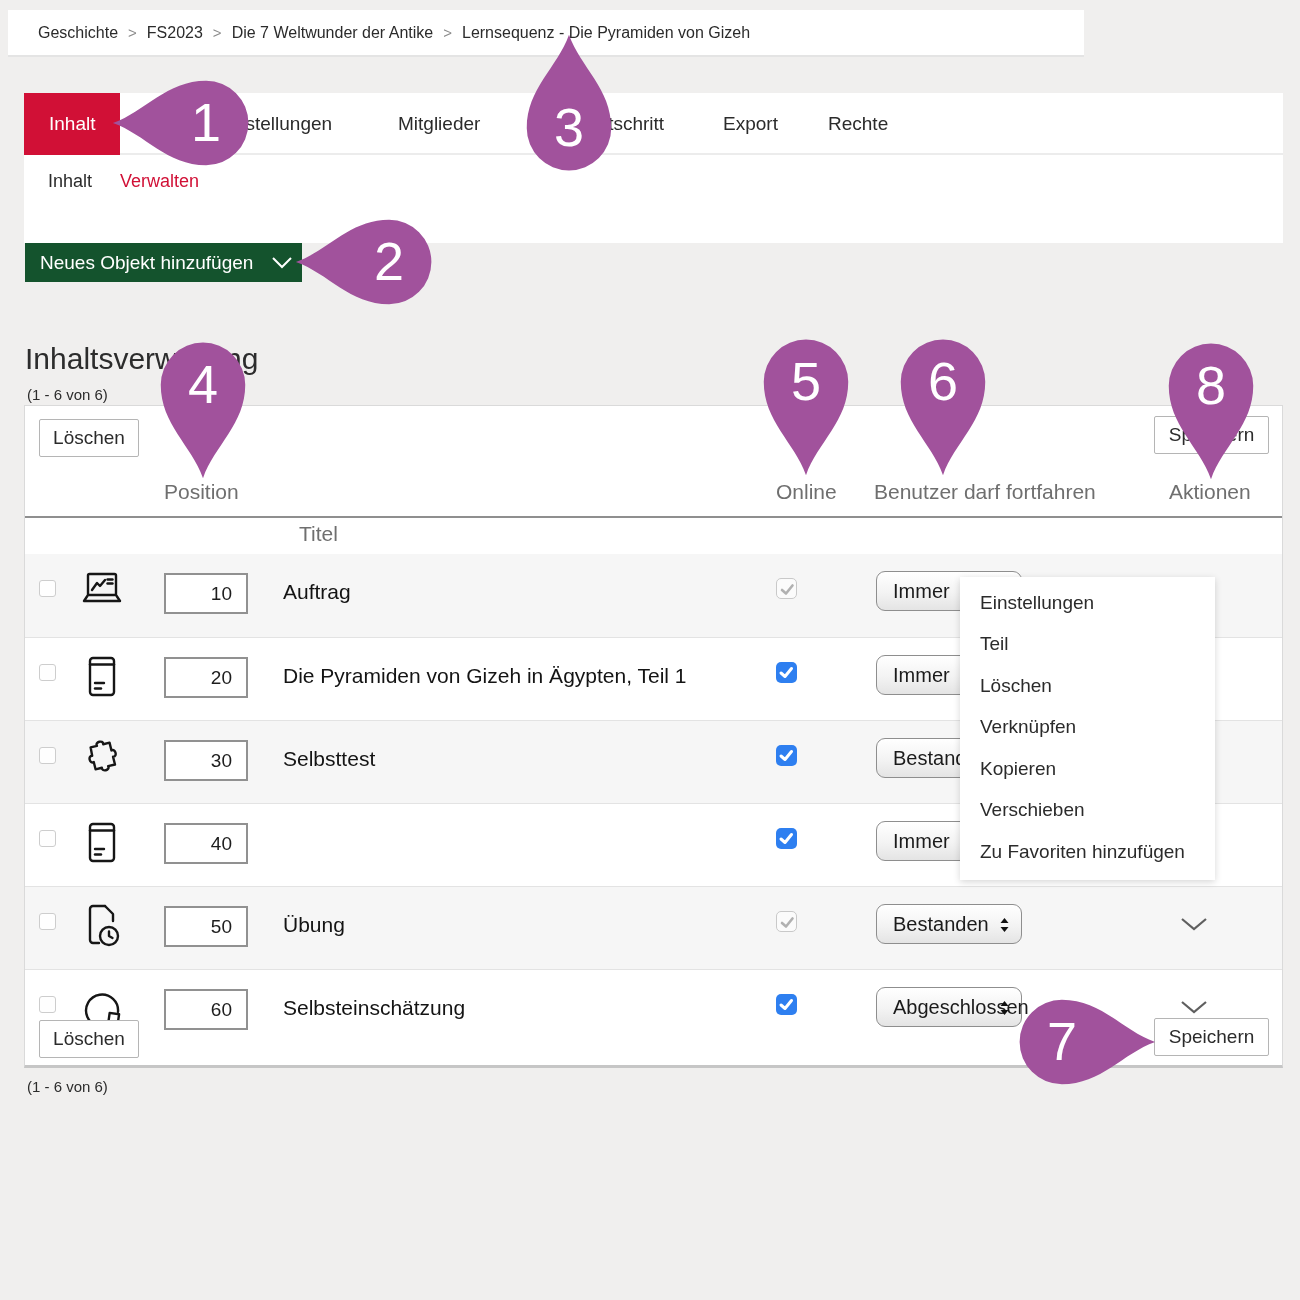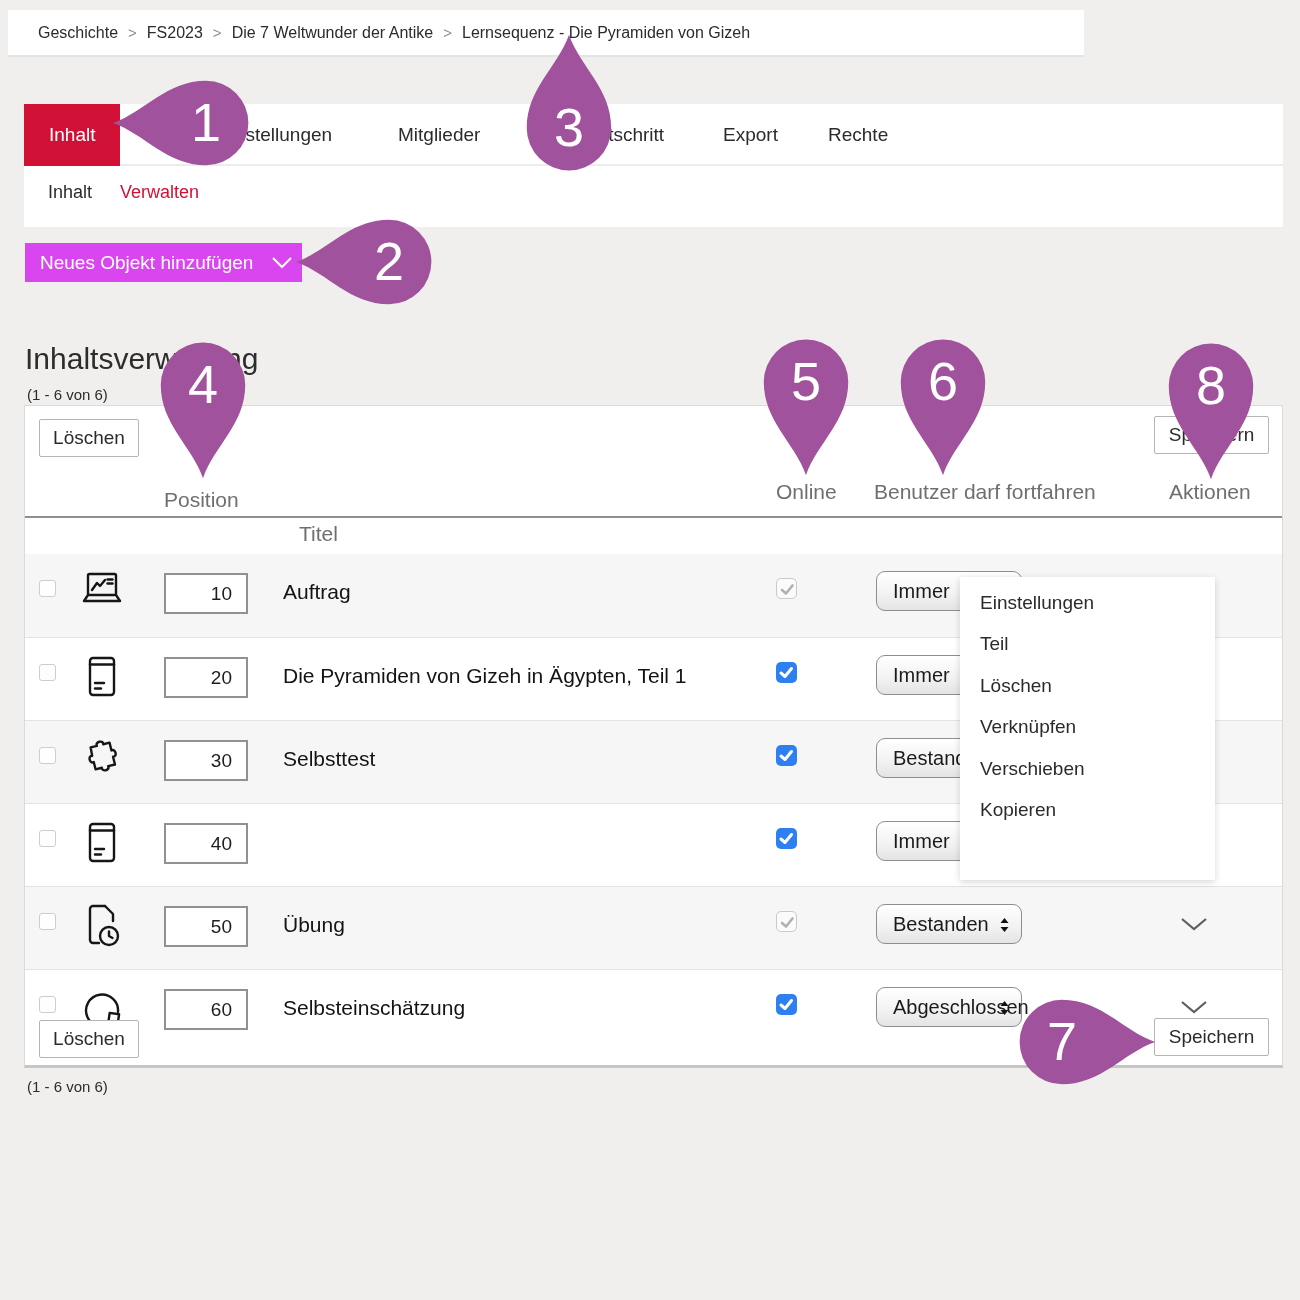--- a/index.html
+++ b/index.html
@@ -16,33 +16,33 @@
     position:absolute; left:8px; top:10px; width:1076px; height:47px;
     background:#fff; border-bottom:2px solid #e4e4e4;
     display:flex; align-items:center; padding-left:30px;
     font-size:16px; color:#2b2b2b;
   }
   .crumbbar .crumb { cursor:pointer; }
   .crumbbar .sep { color:#8b8b8b; margin:0 10px; font-size:15px; }
 
   
   .tabsblock {
-    position:absolute; left:24px; top:93px; width:1259px; height:123px; background:#fff;margin-top:11px;
+    position:absolute; left:24px; top:93px; width:1259px; height:150px; background:#fff;
   }
   .tabrow { position:relative; height:62px; border-bottom:2px solid #ececec; }
   .tab { position:absolute; top:0; height:62px; display:flex; align-items:center; font-size:19px; color:#2b2b2b; cursor:pointer; }
   .tab.active { left:0; padding:0 25px; background:var(--red); color:#fff; }
   .subtabrow { position:relative; height:53px; display:flex; align-items:center; padding-left:24px; gap:28px; font-size:18px; }
   .subtab { color:#2b2b2b; cursor:pointer; }
   .subtab.active { color:var(--red); }
 
   
   .add-btn {
     position:absolute; left:25px; top:243px; width:277px; height:39px;
-    background:#d946ef; color:#fff; font-size:19px;
+    background:#14532d; color:#fff; font-size:19px;
     display:flex; align-items:center; padding-left:15px; gap:19px; cursor:pointer;
   }
   .add-btn svg { flex:none; }
 
   
   .section-title { position:absolute; left:25px; top:342px; font-size:30px; color:#2c2c2c; }
   .range-top { position:absolute; left:27px; top:386px; font-size:15px; color:#2c2c2c; }
   .range-bottom { position:absolute; left:27px; top:1078px; font-size:15px; color:#2c2c2c; }
 
   
@@ -55,21 +55,21 @@
     font-size:19px; color:#2b2b2b; display:flex; align-items:center; justify-content:center;
     font-family:"Liberation Sans", sans-serif; cursor:pointer;
   }
   .btn-del-top    { left:14px;  top:13px;  width:100px; height:38px; }
   .btn-save-top   { left:1129px;top:10px;  width:115px; height:38px; }
   .btn-del-bot    { left:14px;  top:614px; width:100px; height:38px; }
   .btn-save-bot   { left:1129px;top:612px; width:115px; height:38px; }
 
   .thead { position:absolute; top:74px; left:0; width:100%; height:36px; font-size:21px; color:#6f6f6f; }
   .th { position:absolute; top:0; }
-  .th-position { left:139px;margin-top:8px; } .th-title { left:274px;margin-top:42px; }
+  .th-position { left:139px; } .th-title { left:274px;margin-top:42px; }
   .th-online { left:751px; } .th-proceed { left:849px; } .th-actions { left:1144px; }
   .headline { position:absolute; top:110px; left:0; width:100%; height:2px; background:#8f8f8f; }
 
   .rows { position:absolute; top:112px; left:0; width:100%; }
   .row { position:relative; height:83px; border-top:1px solid #e3e3e3; }
   .row:first-child { border-top:none;margin-top:36px; }
   .row.alt { background:#f6f6f6; }
 
   .row-check {
     position:absolute; left:14px; top:26px; width:17px; height:17px;
@@ -347,22 +347,23 @@
   <div class="btn btn-save-bot">Speichern</div>
 </div>
 
 <div class="range-bottom">(1 - 6 von 6)</div>
 
 <div class="menu">
   <div class="menu-item">Einstellungen</div>
   <div class="menu-item">Teil</div>
   <div class="menu-item">Löschen</div>
   <div class="menu-item">Verknüpfen</div>
+  <div class="menu-item">Kopieren</div>
   <div class="menu-item">Verschieben</div>
-  <div class="menu-item">Kopieren</div>
+  <div class="menu-item">Zu Favoriten hinzufügen</div>
 </div>
 
 <div class="marker dir-left" style="left:206px; top:123px">
   <svg viewBox="0 0 100 160">
       <path d="M50 158 C37 121 2 97 2 52 A48 48 0 1 1 98 52 C98 97 63 121 50 158 Z" fill="#a1529c"></path>
     </svg>
   <div class="num">1</div>
 </div>
 <div class="marker dir-left" style="left:389px; top:262px">
   <svg viewBox="0 0 100 160">

